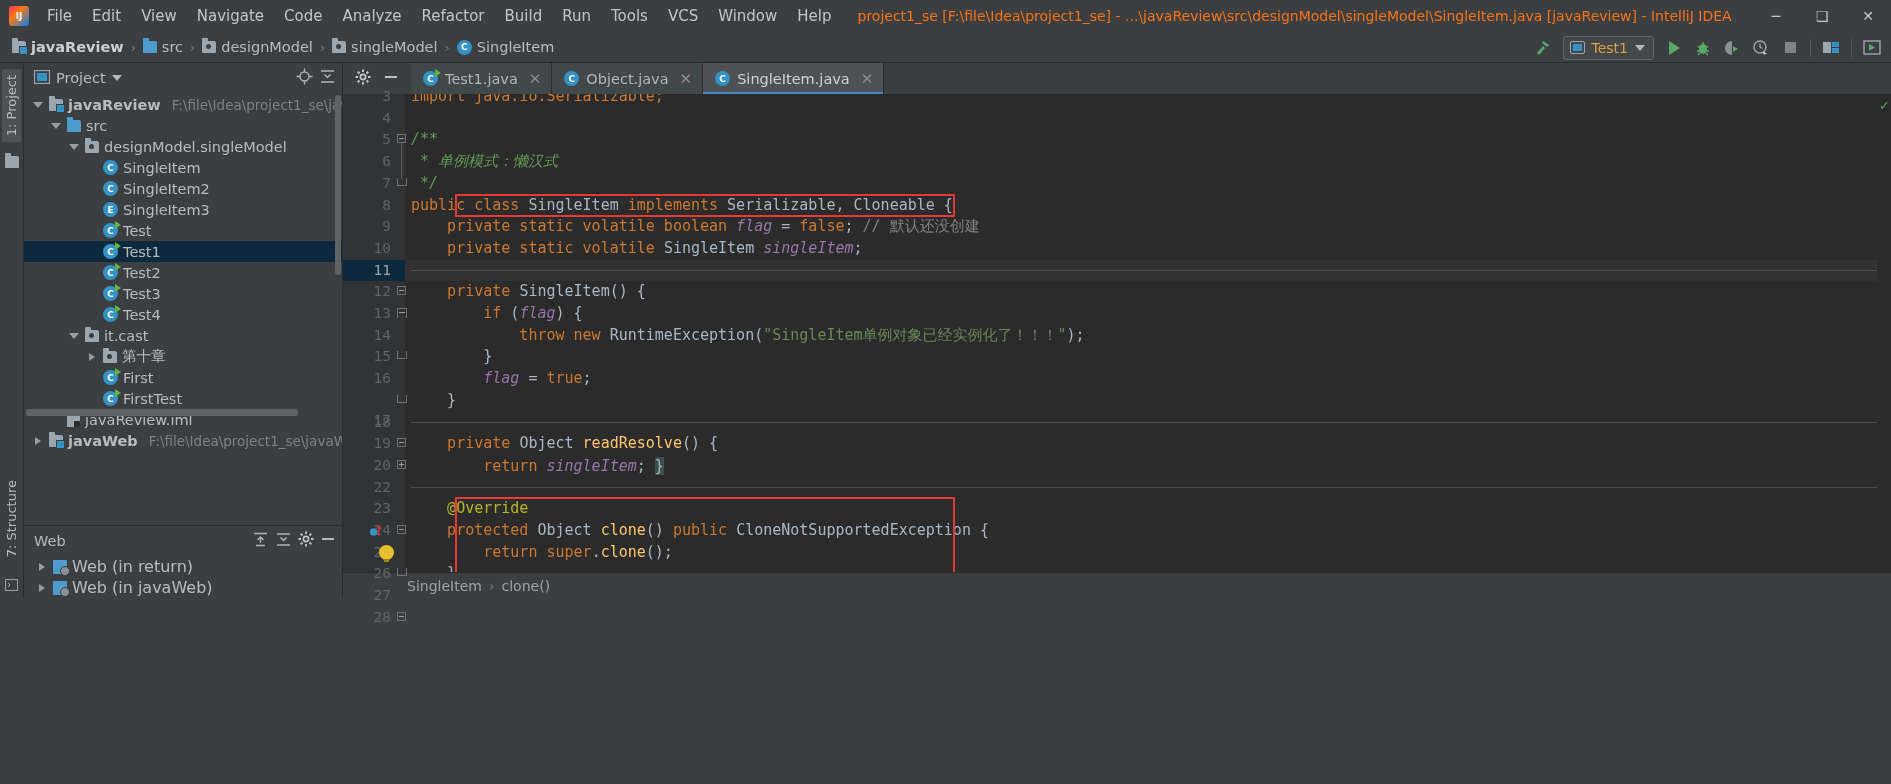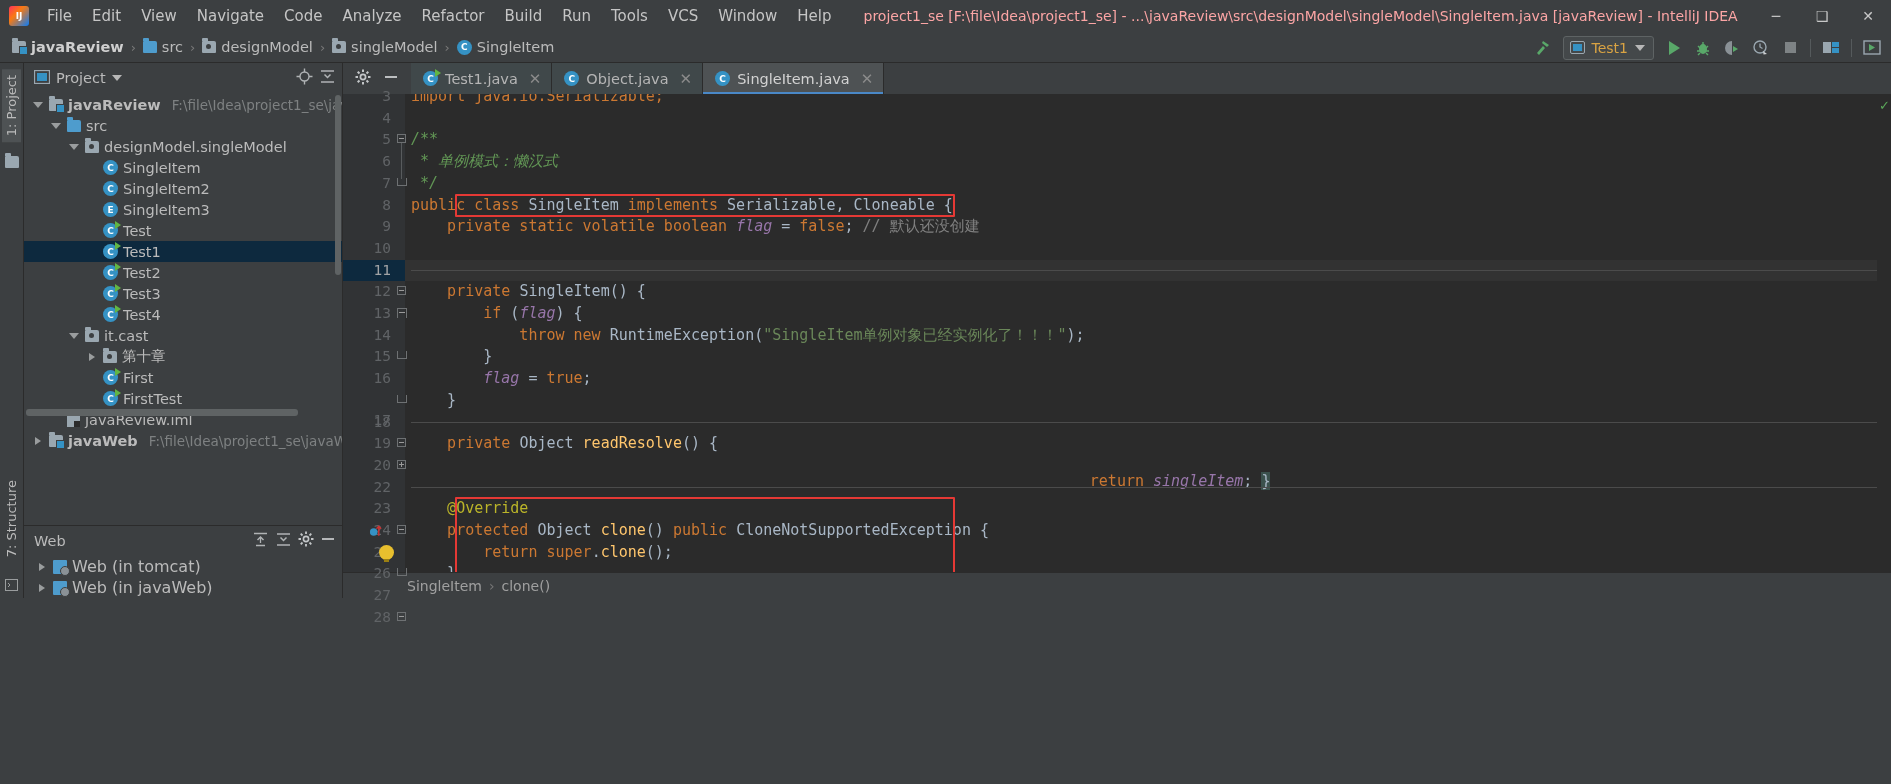--- a/index.html
+++ b/index.html
@@ -27,21 +27,21 @@
     content: "IJ"; position: absolute; inset: 0; color: #fff;
     font-size: 9px; font-weight: bold; display: flex; align-items: center; justify-content: center;
     font-family: "DejaVu Sans", sans-serif;
   }
   .menu { display: flex; align-items: center; gap: 0; }
   .menu-item {
     padding: 4px 10px; font-size: 15px; color: #c5c5c5; cursor: default;
     white-space: nowrap;
   }
   .win-title {
-    font-size: 14px; color: #fca5a5; margin-left: 22px; white-space: nowrap;
+    font-size: 14px; color: #f97316; margin-left: 16px; white-space: nowrap;
     overflow: hidden; text-overflow: ellipsis;
   }
   .win-buttons {
     position: absolute; right: 0; top: 0; height: 32px; display: flex; align-items: center;
   }
   .win-btn {
     width: 46px; height: 32px; display: flex; align-items: center; justify-content: center;
     color: #c8c8c8; font-size: 14px;
   }
 
@@ -596,21 +596,21 @@
               <svg width="16" height="16" viewBox="0 0 16 16">
                   <path d="M2 8 L14 8" stroke="#c3c6c8" stroke-width="1.8"></path>
                 </svg>
             </span>
           </span>
         </div>
         <div id="web-root">
             <div class="tnode" style="padding-left: 12px;">
               <span class="arrow closed"></span>
               <span class="web-ico"></span>
-              <span class="tlabel">Web (in tomcat)</span>
+              <span class="tlabel">Web (in return)</span>
             </div>
             <div class="tnode" style="padding-left: 12px;">
               <span class="arrow closed"></span>
               <span class="web-ico"></span>
               <span class="tlabel">Web (in javaWeb)</span>
             </div>
           </div>
       </div>
     </div>
 
@@ -714,30 +714,31 @@
           </div>
         <div class="code" id="code-root">
             <div class="cur-line-hl" style="top: 165.6px;"></div>
             <div class="codeline" style="top: -8px;"><span class="kw">import java.io.Serializable;</span></div>
             <div class="codeline" style="top: 13.7px;"></div>
             <div class="codeline" style="top: 35.4px;"><span class="doc">/**</span></div>
             <div class="codeline" style="top: 57.1px;"><span class="doc"> * 单例模式：懒汉式</span></div>
             <div class="codeline" style="top: 78.8px;"><span class="doc"> */</span></div>
             <div class="codeline" style="top: 100.5px;"><span class="kw">public class </span><span class="id">SingleItem </span><span class="kw">implements </span><span class="id">Serializable, Cloneable {</span></div>
             <div class="codeline" style="top: 122.2px;"><span class="kw">    private static volatile boolean </span><span class="fld">flag </span><span class="id">= </span><span class="kw">false</span><span class="id">; </span><span class="cmt">// 默认还没创建</span></div>
+            <div class="codeline" style="top: 143.9px;"><span class="kw">    private static volatile </span><span class="id">SingleItem </span><span class="fld">singleItem</span><span class="id">;</span></div>
             <div class="codeline" style="top: 165.6px;"></div>
             <div class="codeline" style="top: 187.3px;"><span class="kw">    private </span><span class="id">SingleItem() {</span></div>
             <div class="codeline" style="top: 209px;"><span class="kw">        if </span><span class="id">(</span><span class="fld">flag</span><span class="id">) {</span></div>
             <div class="codeline" style="top: 230.7px;"><span class="kw">            throw new </span><span class="id">RuntimeException(</span><span class="str">"SingleItem单例对象已经实例化了！！！"</span><span class="id">);</span></div>
             <div class="codeline" style="top: 252.4px;"><span class="id">        }</span></div>
             <div class="codeline" style="top: 274.1px;"><span class="id">        </span><span class="fld">flag </span><span class="id">= </span><span class="kw">true</span><span class="id">;</span></div>
             <div class="codeline" style="top: 295.8px;"><span class="id">    }</span></div>
             <div class="codeline" style="top: 317.5px;"></div>
             <div class="codeline" style="top: 339.2px;"><span class="kw">    private </span><span class="id">Object </span><span class="mth">readResolve</span><span class="id">() {</span></div>
-            <div class="codeline" style="top: 377px; text-align: center;"><span class="kw">        return </span><span class="fld">singleItem</span><span class="id">; </span><span class="id brace-hl">}</span></div>
+            <div class="codeline" style="top: 362px;"><span class="kw">        return </span><span class="fld">singleItem</span><span class="id">; </span><span class="id brace-hl">}</span></div>
             <div class="codeline" style="top: 382.6px;"></div>
             <div class="codeline" style="top: 404.3px;"><span class="ann">    @Override</span></div>
             <div class="codeline" style="top: 426px;"><span class="kw">    protected </span><span class="id">Object </span><span class="mth">clone</span><span class="id">() </span><span class="kw">public </span><span class="id">CloneNotSupportedException {</span></div>
             <div class="codeline" style="top: 447.7px;"><span class="kw">        return super</span><span class="id">.</span><span class="mth">clone</span><span class="id">();</span></div>
             <div class="codeline" style="top: 469.4px;"><span class="id">    }</span></div>
             <div class="codeline" style="top: 491.1px;"></div>
             <div class="codeline" style="top: 512.8px;"><span class="kw">    public static </span><span class="id">SingleItem </span><span class="mth">getInstance</span><span class="id">() {</span></div>
             <div class="sep-line" style="top: 176.45px; left: 6px; right: 0px;"></div>
             <div class="sep-line" style="top: 328.35px; left: 6px; right: 0px;"></div>
             <div class="sep-line" style="top: 393.45px; left: 6px; right: 0px;"></div>

